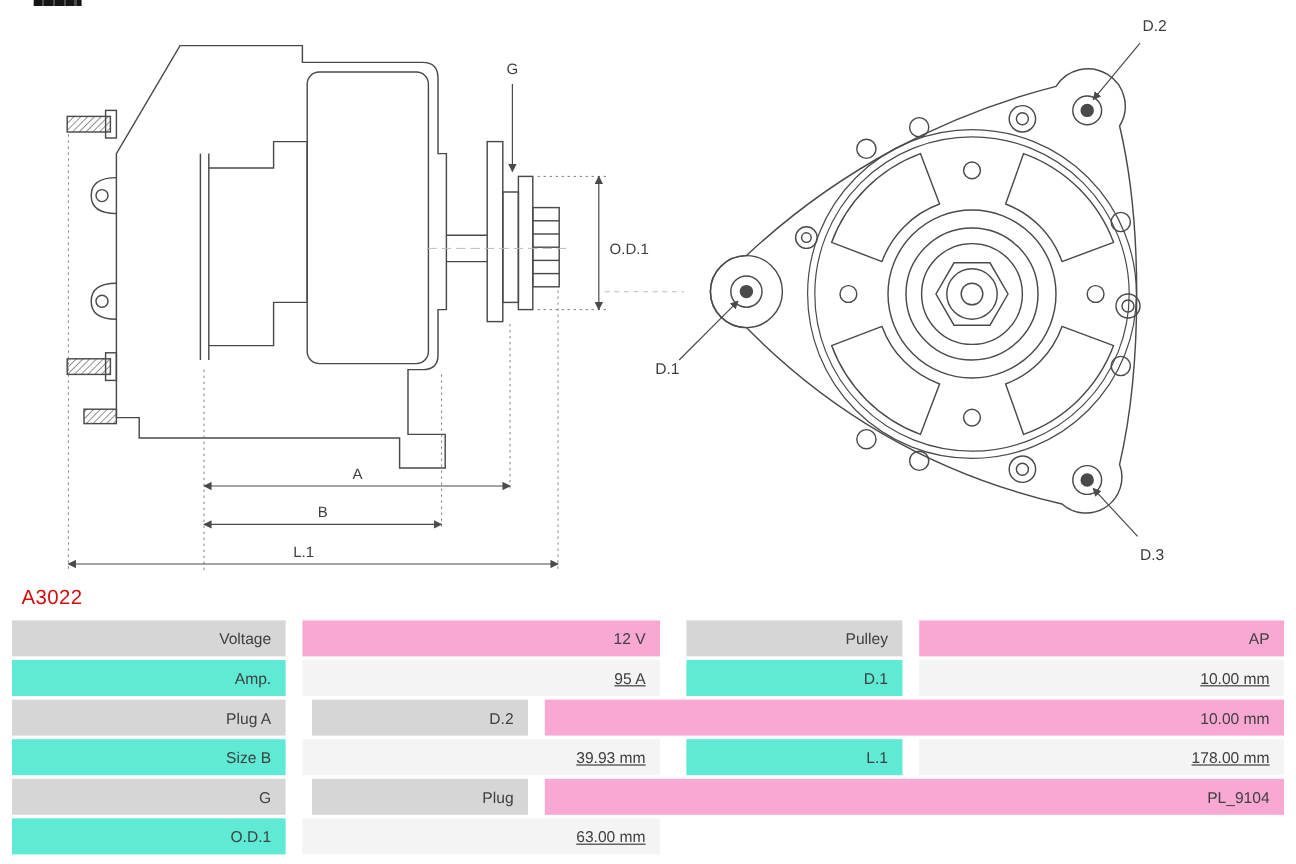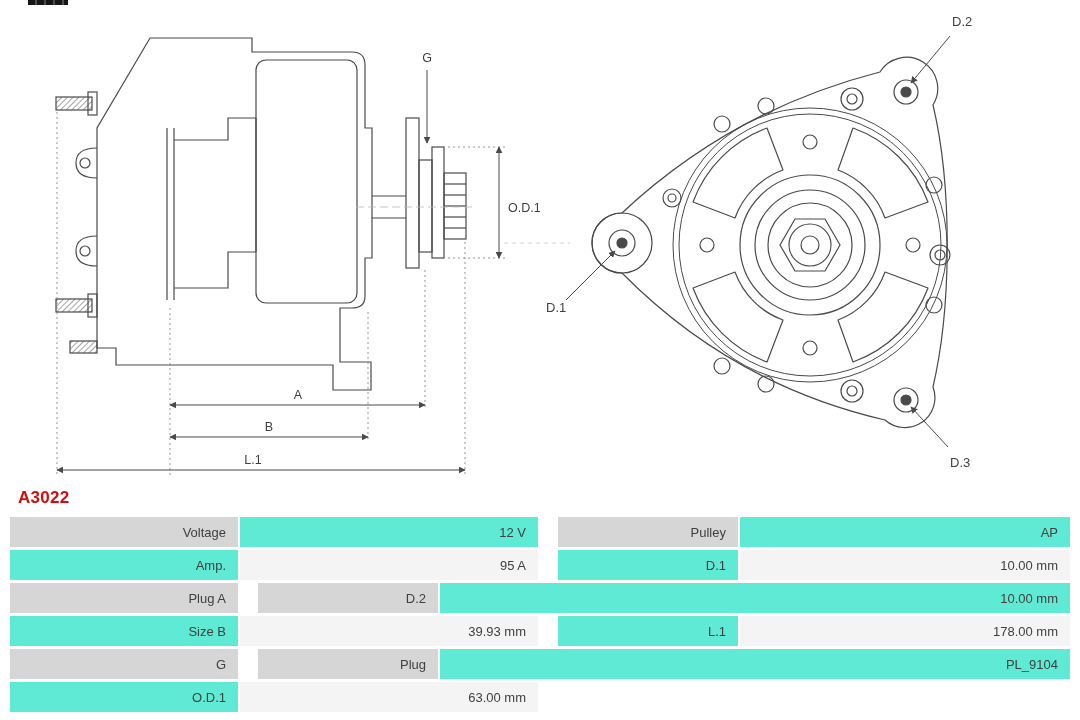--- a/index.html
+++ b/index.html
@@ -11,36 +11,36 @@
     position:absolute;left:28px;top:0;width:40px;height:5px;
     background:repeating-linear-gradient(90deg,#161616 0 7px,#4d4d4d 7px 9px);
   }
   svg text{
     font-family:"Liberation Sans", sans-serif;
     font-size:12.5px;fill:#3f3f3f;
   }
   svg text.callout{font-size:13px;}
   .part-number{
     position:absolute;left:18px;top:488px;
-    color:#d60b0b;font-size:17px;letter-spacing:.3px;font-weight:bold;
+    color:#d60b0b;font-size:17px;letter-spacing:.3px;
   }
   .spec-table{
     position:absolute;left:10px;top:517px;width:1060px;
   }
-  .spec-row{display:flex;gap:2px;margin-bottom:3px;height:30px;}
+  .spec-row{display:flex;gap:14px;margin-bottom:3px;height:30px;}
   .cell{
     box-sizing:border-box;display:flex;align-items:center;justify-content:flex-end;
     padding-right:12px;font-size:13px;color:#404040;
   }
   .cell.lbl{width:228px;background:#d6d6d6;}
-  .cell.val{width:298px;background:#5eead4;}
-  .cell.lbl.r{width:180px;margin-left:18px;}
+  .cell.val{width:298px;background:#f9a8d4;}
+  .cell.lbl.r{width:180px;margin-left:8px;}
   .cell.val.last{flex:1;text-align:right;}
   .spec-row.even .cell.lbl{background:#5eead4;}
-  .spec-row.even .cell.val{background:#f4f4f4;}
+  .spec-row.even .cell.val{background:#f4f4f4;text-decoration:underline;}
   .cell.blank{background:transparent !important;}
 </style>
 </head>
 <body>
 
 <div class="logo-fragment"></div>
 
 <svg width="1080" height="505" viewBox="0 0 1080 505" style="position:absolute;left:0;top:0">
   <defs>
     <marker id="arr" viewBox="0 0 10 10" refX="9" refY="5" markerWidth="7" markerHeight="7" orient="auto-start-reverse">

